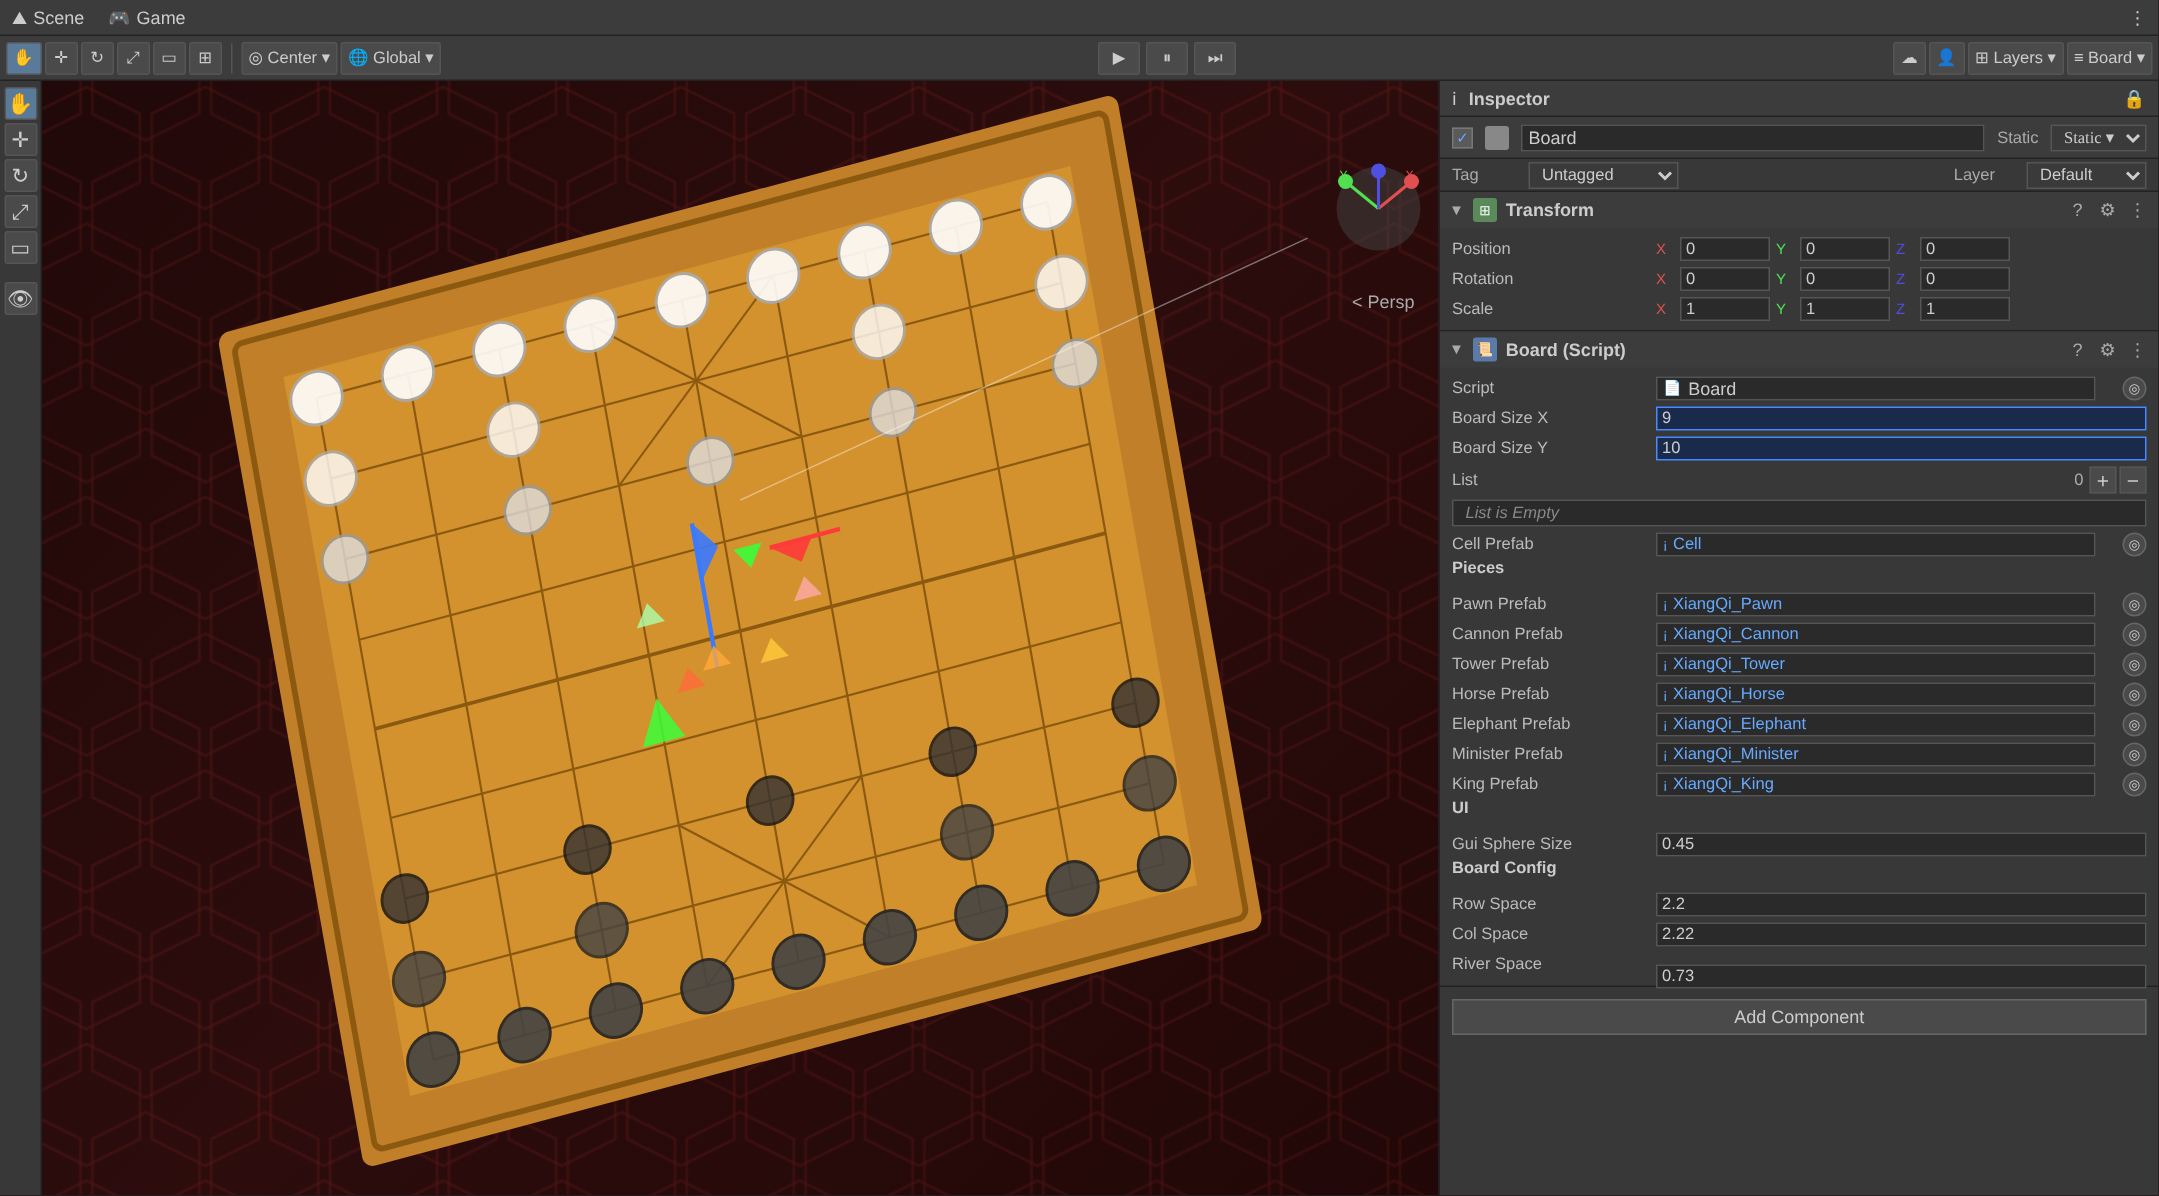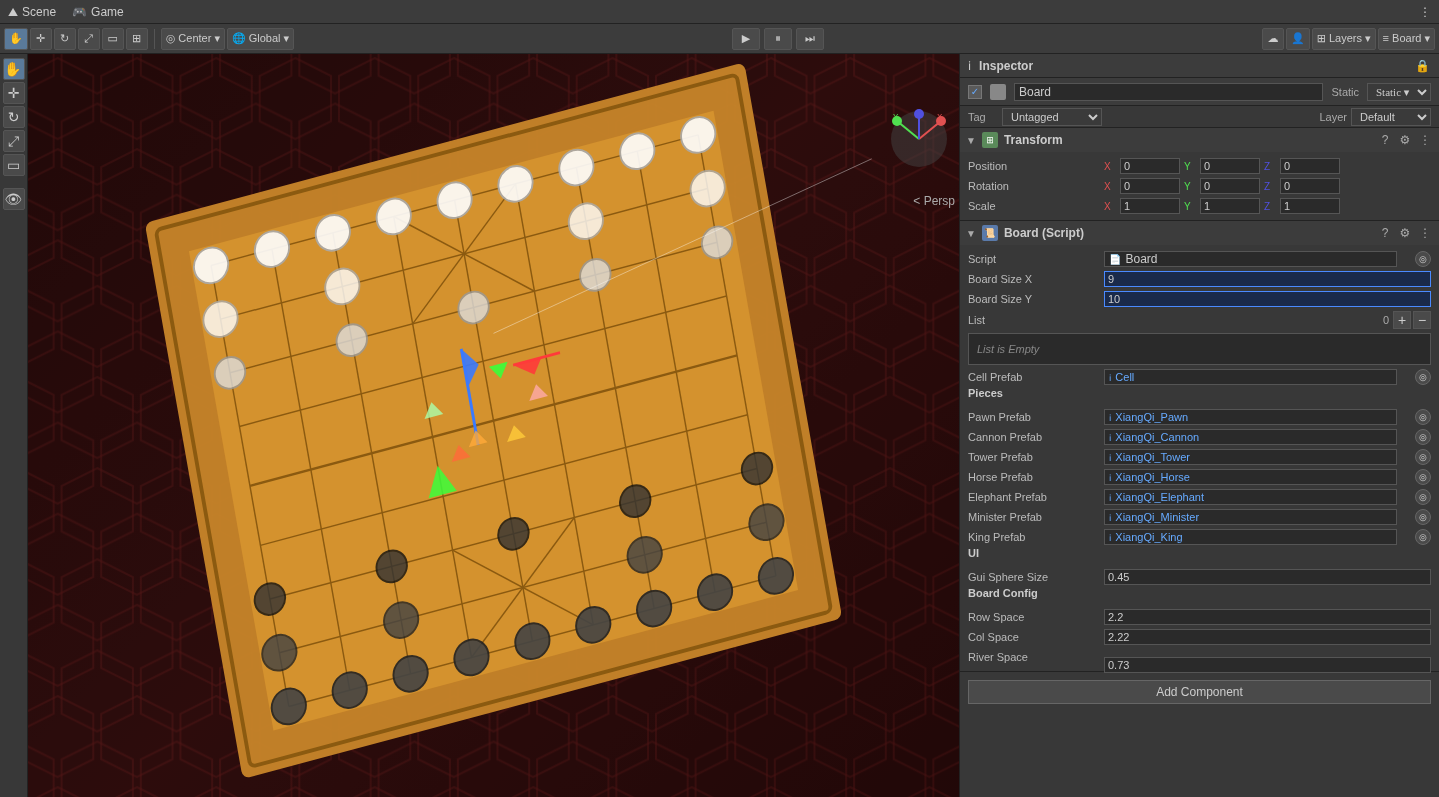--- a/index.html
+++ b/index.html
@@ -26,21 +26,21 @@
     .sidebar-tool.active { background: #5a7a9a; }
 
     
     .scene-view { flex: 1; position: relative; background: #2a2a2a; overflow: hidden; }
     .scene-canvas { width: 100%; height: 100%; background: linear-gradient(135deg, #1a0a0a 0%, #2d1010 50%, #1a0808 100%); position: relative; }
 
     
     .scene-gizmo { position: absolute; top: 55px; right: 10px; width: 60px; height: 60px; }
 
     
-    .persp-label { position: absolute; top: 140px; right: 4px; color: #aaa; font-size: 12px; }
+    .persp-label { position: absolute; top: 140px; right: 16px; color: #aaa; font-size: 12px; }
 
     
     .inspector { width: 480px; background: #383838; border-left: 1px solid #222; display: flex; flex-direction: column; overflow-y: auto; flex-shrink: 0; }
     .inspector::-webkit-scrollbar { width: 8px; }
     .inspector::-webkit-scrollbar-track { background: #2a2a2a; }
     .inspector::-webkit-scrollbar-thumb { background: #555; border-radius: 4px; }
 
     
     .inspector-header { height: 24px; background: #3c3c3c; display: flex; align-items: center; padding: 0 8px; border-bottom: 1px solid #222; flex-shrink: 0; gap: 8px; }
     .inspector-title { color: #ccc; font-size: 12px; font-weight: bold; }
@@ -48,21 +48,21 @@
 
     
     .object-name-bar { height: 28px; background: #3c3c3c; display: flex; align-items: center; padding: 0 8px; gap: 8px; border-bottom: 1px solid #222; flex-shrink: 0; }
     .checkbox-icon { width: 14px; height: 14px; background: #5a5a5a; border: 1px solid #777; display: flex; align-items: center; justify-content: center; cursor: pointer; }
     .checkbox-icon.checked::after { content: '✓'; color: #6af; font-size: 10px; }
     .object-name-input { flex: 1; background: #2a2a2a; border: 1px solid #555; color: #ccc; font-size: 12px; padding: 2px 4px; height: 18px; }
     .static-label { color: #aaa; font-size: 11px; }
     .static-dropdown { background: #3a3a3a; border: 1px solid #555; color: #ccc; font-size: 11px; padding: 1px 4px; height: 18px; cursor: pointer; font-family: Liberation Serif, serif; }
 
     
-    .tag-layer-row { height: 22px; background: #383838; display: flex; align-items: center; padding: 0 8px; gap: 4px; border-bottom: 1px solid #222; flex-shrink: 0; }
+    .tag-layer-row { height: 22px; background: #383838; display: flex; align-items: center; padding: 0 8px; gap: 21px; border-bottom: 1px solid #222; flex-shrink: 0; }
     .tag-label { color: #aaa; font-size: 11px; width: 30px; }
     .tag-dropdown { background: #3a3a3a; border: 1px solid #555; color: #ccc; font-size: 11px; padding: 1px 4px; height: 18px; cursor: pointer; min-width: 100px; }
     .layer-label { color: #aaa; font-size: 11px; margin-left: auto; }
 
     
     .component-section { border-bottom: 1px solid #222; }
     .component-header { height: 24px; background: #3c3c3c; display: flex; align-items: center; padding: 0 6px; gap: 6px; cursor: pointer; }
     .component-icon { width: 16px; height: 16px; background: #5a8a5a; border-radius: 2px; display: flex; align-items: center; justify-content: center; font-size: 9px; color: #fff; flex-shrink: 0; }
     .component-icon.script-icon { background: #5a7aaa; }
     .component-title { color: #ccc; font-size: 12px; font-weight: bold; }
@@ -86,21 +86,21 @@
     .script-ref { flex: 1; display: flex; align-items: center; gap: 4px; background: #2a2a2a; border: 1px solid #555; height: 16px; padding: 0 4px; }
     .script-ref-icon { color: #6af; font-size: 10px; }
 
     
     .cells-header-row { height: 22px; display: flex; align-items: center; padding: 0 8px; gap: 4px; }
     .cells-label { color: #bbb; font-size: 11px; width: 80px; }
     .cells-count { color: #aaa; font-size: 11px; margin-left: auto; }
     .add-remove-btns { display: flex; gap: 2px; }
     .add-remove-btn { width: 18px; height: 18px; background: #4a4a4a; border: 1px solid #555; color: #ccc; font-size: 14px; cursor: pointer; display: flex; align-items: center; justify-content: center; }
 
-    .list-empty-box { margin: 2px 8px; background: #2a2a2a; border: 1px solid #555; height: 32px; display: flex; align-items: center; padding: 0 8px; }
+    .list-empty-box { margin: 2px 8px; background: #2a2a2a; border: 1px solid #555; height: 18px; display: flex; align-items: center; padding: 0 8px; }
     .list-empty-text { color: #888; font-size: 11px; font-style: italic; }
 
     
     .prefab-ref { flex: 1; display: flex; align-items: center; gap: 4px; background: #2a2a2a; border: 1px solid #555; height: 16px; padding: 0 4px; }
     .prefab-ref-icon { color: #6af; font-size: 9px; }
     .prefab-ref-text { color: #6af; font-size: 11px; }
     .circle-btn { width: 16px; height: 16px; background: #4a4a4a; border: 1px solid #666; border-radius: 50%; color: #ccc; font-size: 9px; display: flex; align-items: center; justify-content: center; cursor: pointer; flex-shrink: 0; margin-left: 2px; }
 
     
     .section-label { height: 20px; display: flex; padding: 0 8px; }

